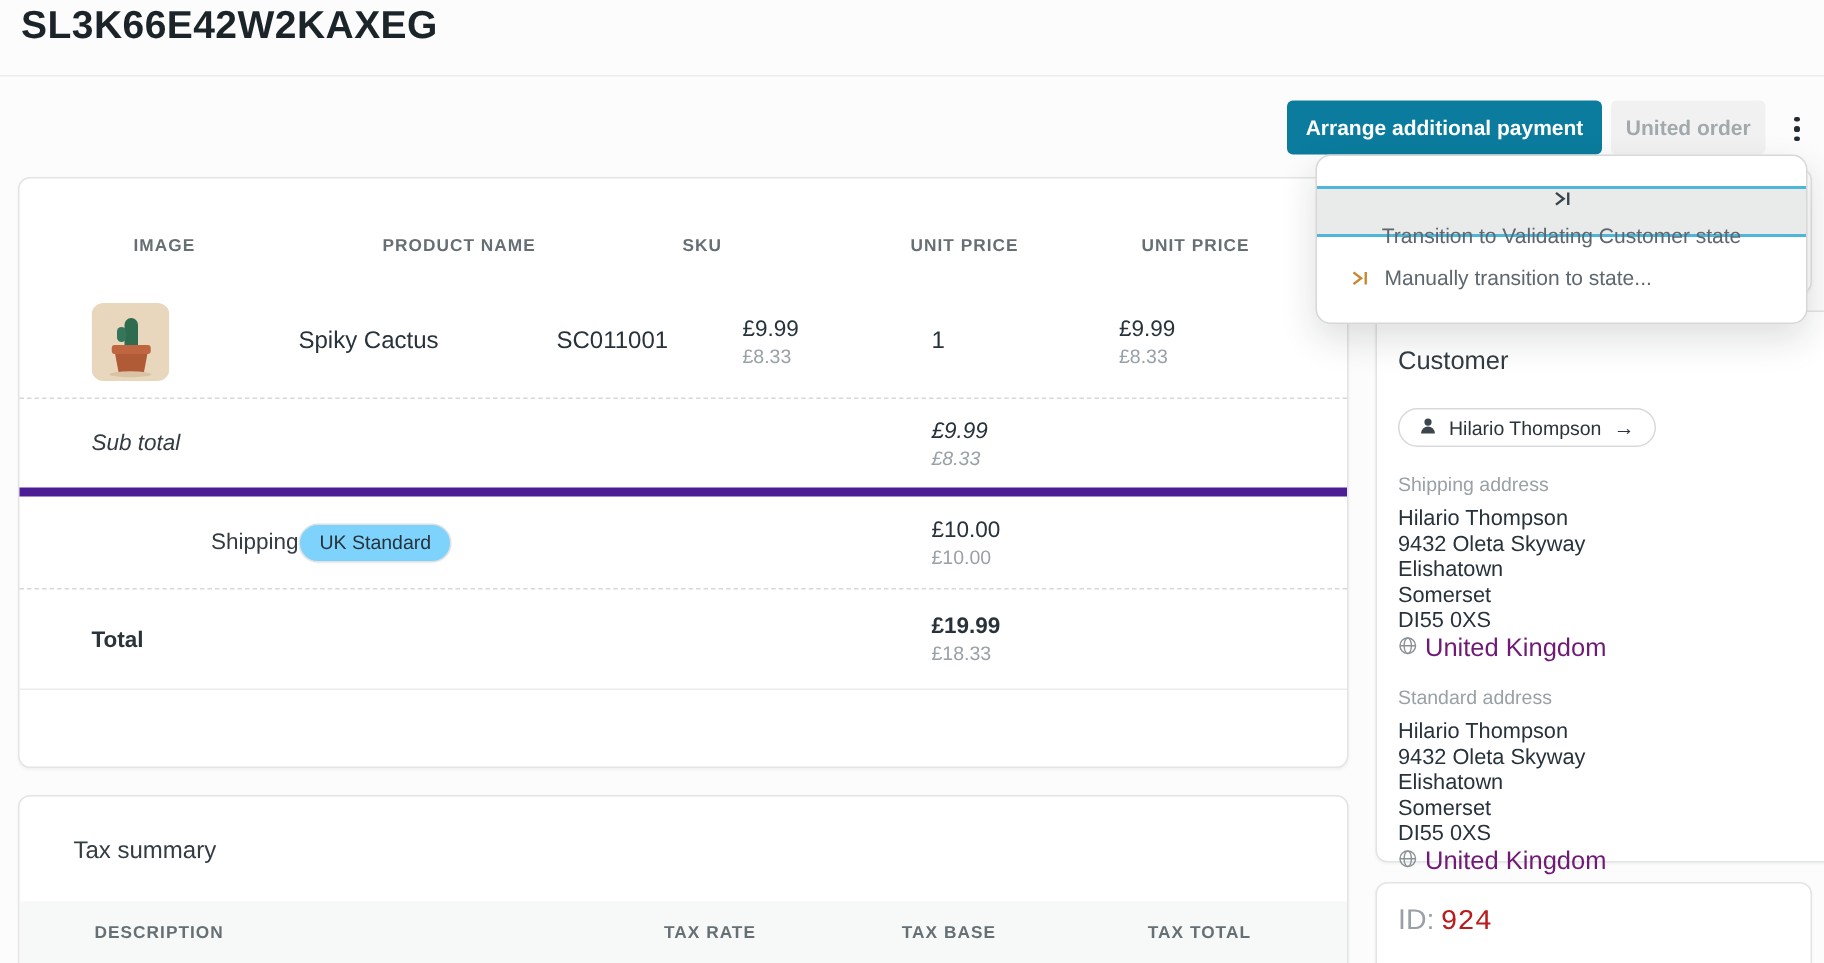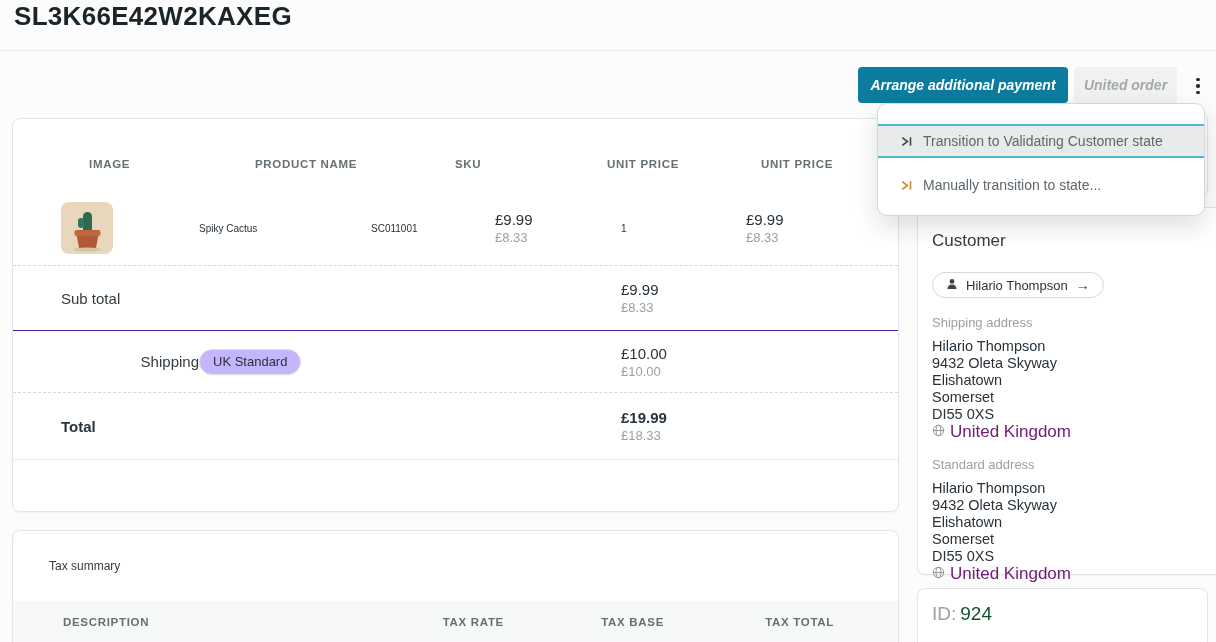--- a/index.html
+++ b/index.html
@@ -12,21 +12,21 @@
     color:#28323a;
   }
   .page-title {
     position:absolute; left:14px; top:1px;
     font-size:26px; font-weight:bold; color:#1b2429; letter-spacing:.3px;
   }
   .top-divider { position:absolute; left:0; top:50px; width:1216px; height:1px; background:#ececec; }
 
   
   .btn { border:none; border-radius:4px; font-size:14px; font-weight:bold; cursor:pointer;
-         font-family:"Liberation Sans", sans-serif;font-style:italic; }
+         font-family:"Liberation Sans", sans-serif; }
   .btn-primary { position:absolute; left:858px; top:67px; width:210px; height:36px;
                  background:#0b7c9e; color:#ffffff; }
   .btn-secondary { position:absolute; left:1074px; top:67px; width:103px; height:36px;
                    background:#f1f1f2; color:#a2a9ad; }
   .kebab { position:absolute; left:1188px; top:73px; width:20px; height:26px;
            display:flex; flex-direction:column; align-items:center; justify-content:center; gap:3px; cursor:pointer; }
   .kebab i { width:3.5px; height:3.5px; border-radius:50%; background:#222b30; }
 
   
   .card { position:absolute; background:#ffffff; border:1px solid #e3e4e4; border-radius:8px;
@@ -36,71 +36,71 @@
   .card-ghost    { left:917px; top:112px; width:291px; height:84px; }
   .card-customer { left:917px; top:207px; width:318px; height:368px; padding:14px; }
   .card-meta     { left:917px; top:588px; width:291px; height:72px; padding:14px; }
 
   
   .igrid { display:grid; grid-template-columns:48px 138px 172px 124px 126px 125px 98px 56px;
            align-items:center; }
   .thead { height:72px; padding-top:18px; color:#666f74; font-size:11.5px; font-weight:bold;
            letter-spacing:.06em;gap:28px; }
   .irow  { height:75px; border-bottom:1px dashed #d8d8d8; }
-  .srow-sub   { height:65px; border-bottom:1px solid #4c1d95; }
+  .srow-sub   { height:65px; border-bottom:6px solid #4c1d95;font-style:italic; }
   .srow-ship  { height:62px; border-bottom:1px dashed #d8d8d8; }
   .srow-total { height:67px; border-bottom:1px solid #ececec; }
   .cell-label { grid-column:2 / 4; font-size:15px; color:#333c42; }
   .cell-label.bold { font-weight:bold; color:#2a343a; }
-  .cell-name { font-size:10px; color:#28323a; }
+  .cell-name { font-size:16px; color:#28323a; }
   .price-stack .p1 { font-size:15px; color:#28323a; }
   .price-stack .p2 { font-size:13px; color:#99a1a6; margin-top:2px; }
   .price-stack.bold .p1 { font-weight:bold; }
   .product-thumb { width:52px; height:52px; border-radius:8px; overflow:hidden; display:block; }
   .badge-pill { display:inline-flex; align-items:center; height:26px; padding:0 13px;
-                border:1px solid #e0e0e0; border-radius:13px; background:#c4b5fd;
+                border:1px solid #e0e0e0; border-radius:13px; background:#7dd3fc;
                 font-size:13px; color:#28323a; box-shadow:0 1px 1px rgba(0,0,0,.03); white-space:nowrap; }
   .cols-btn { width:36px; height:26px; border-radius:13px; background:#ebebeb; border:none;
               display:flex; align-items:center; justify-content:center; cursor:pointer; }
 
   
-  .tax-title { position:absolute; left:36px; top:28px; font-size:12px; color:#333c42; }
+  .tax-title { position:absolute; left:36px; top:28px; font-size:16px; color:#333c42; }
   .tax-head { position:absolute; left:0; top:70px; width:100%; height:60px; background:#f7f8f8;
               display:grid; grid-template-columns:1fr 160px 160px 170px;
               padding:0 64px 18px 50px; align-items:center;
               color:#666f74; font-size:11.5px; font-weight:bold; letter-spacing:.06em; }
   .tax-head .r { text-align:right; }
 
   
   .dropdown { position:absolute; left:877px; top:103px; width:328px; z-index:20;
               background:#fff; border:1px solid #d7d7d7; border-radius:10px;
               box-shadow:0 10px 24px rgba(20,30,35,.14); padding:20px 0 14px 0; }
   .menu-item { display:flex; align-items:center; gap:10px; padding:0 22px; height:32px;
                font-size:14px; color:#5d676d; cursor:pointer; }
   .menu-item.highlight { background:#e9eaea; border-top:2px solid #4eb7d9; border-bottom:2px solid #4eb7d9;
-                         height:34px; }
+                         height:34px;flex-direction:column; }
   .menu-item + .menu-item { margin-top:11px; }
   .mi-icon { display:flex; align-items:center; }
   .mi-icon.dark  { color:#3a4449; }
   .mi-icon.amber { color:#c8872f; }
 
   
   .cust-title { font-size:17px; color:#333c42; margin-top:9px; }
   .cust-pill { display:inline-flex; align-items:center; gap:8px; height:26px; padding:0 13px;
                border:1px solid #d9d9d9; border-radius:13px; background:#fff; margin-top:21px;
                font-size:13px; color:#2a343a; cursor:pointer; }
   .addr-label { font-size:13px; color:#9aa1a6; margin-top:17px; }
   .addr-block { margin-top:8px; font-size:14.5px; color:#28323a; line-height:17px; }
   .country-row { display:flex; align-items:center; gap:5px; font-size:17px; color:#701a75; line-height:17px; }
 
   
   .meta-row { display:flex; align-items:baseline; gap:4px; font-size:19px; }
   .meta-row + .meta-row { margin-top:9px; }
   .meta-label { color:#9aa1a6; }
-  .meta-value { color:#14532d; }
+  .meta-value { color:#b91c1c;font-family:Liberation Mono, monospace; }
   .arrow-glyph { font-size:14px; color:#2a343a; }
 </style>
 </head>
 <body>
 
 <div class="page-title">SL3K66E42W2KAXEG</div>
 <div class="top-divider"></div>
 
 <button class="btn btn-primary">Arrange additional payment</button>
 <button class="btn btn-secondary">United order</button>

